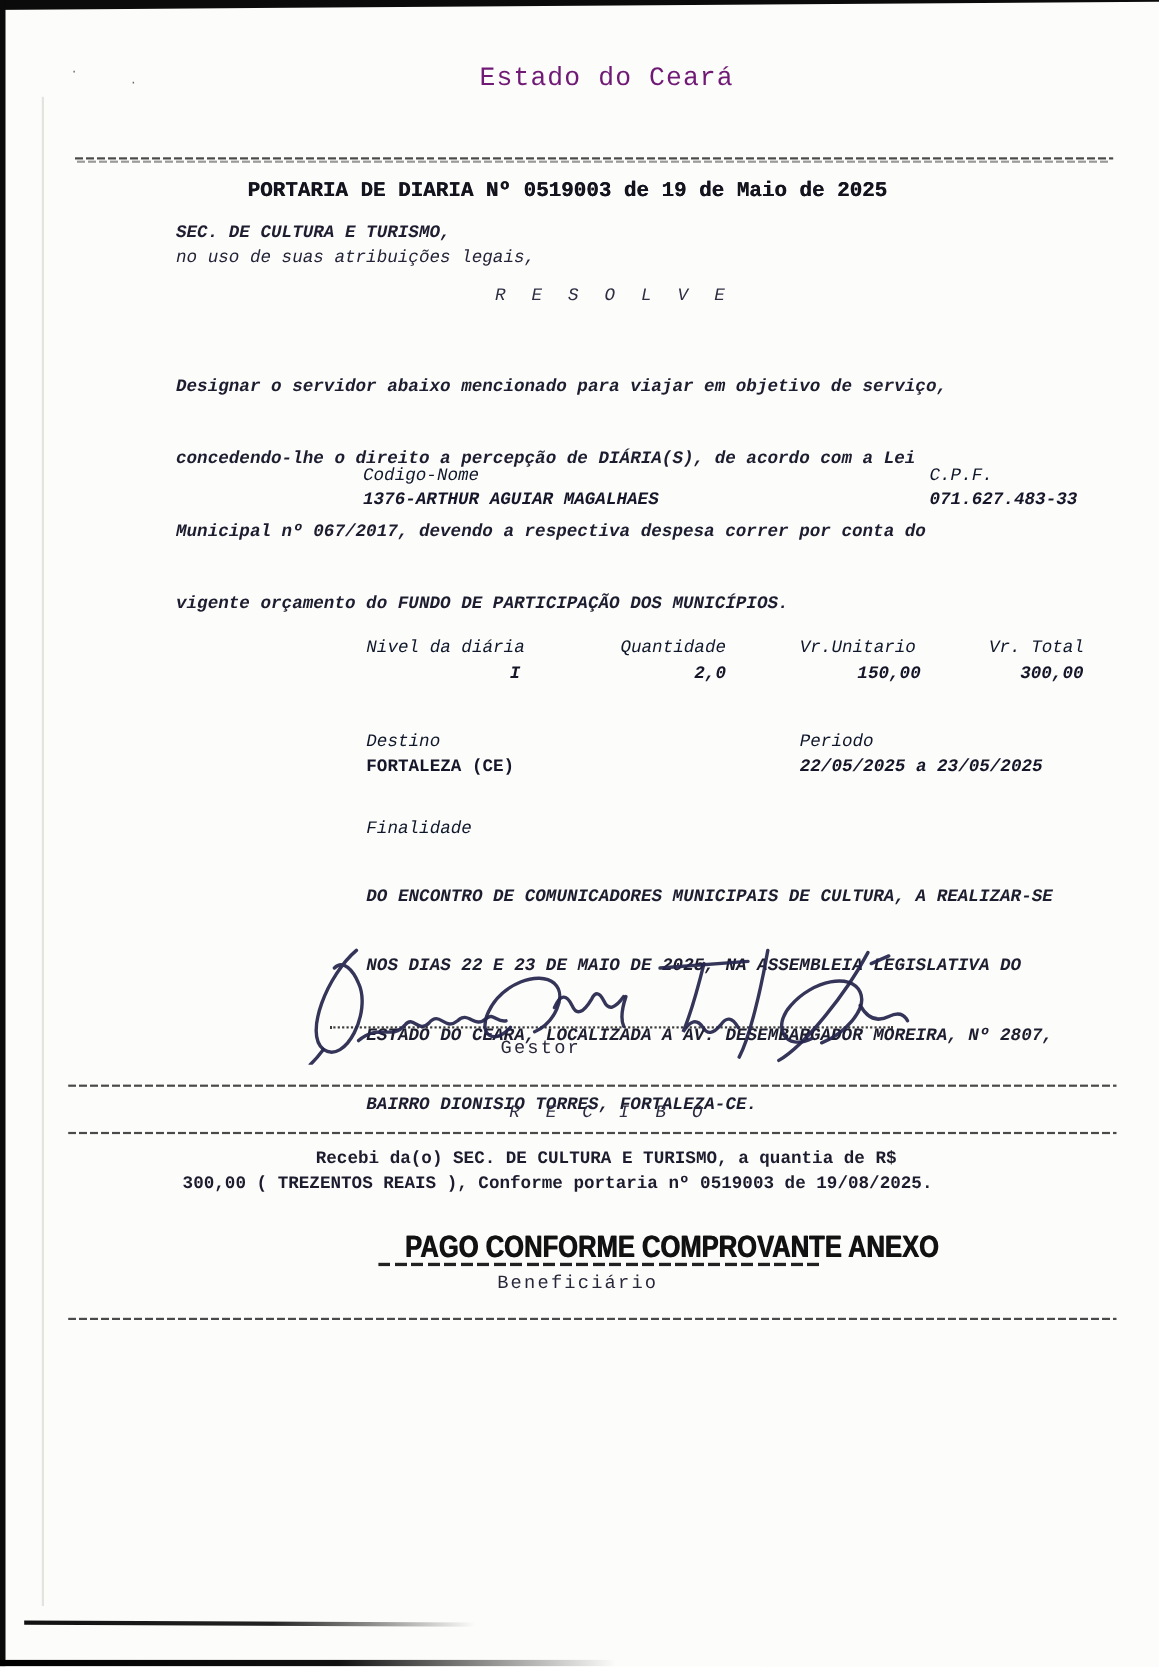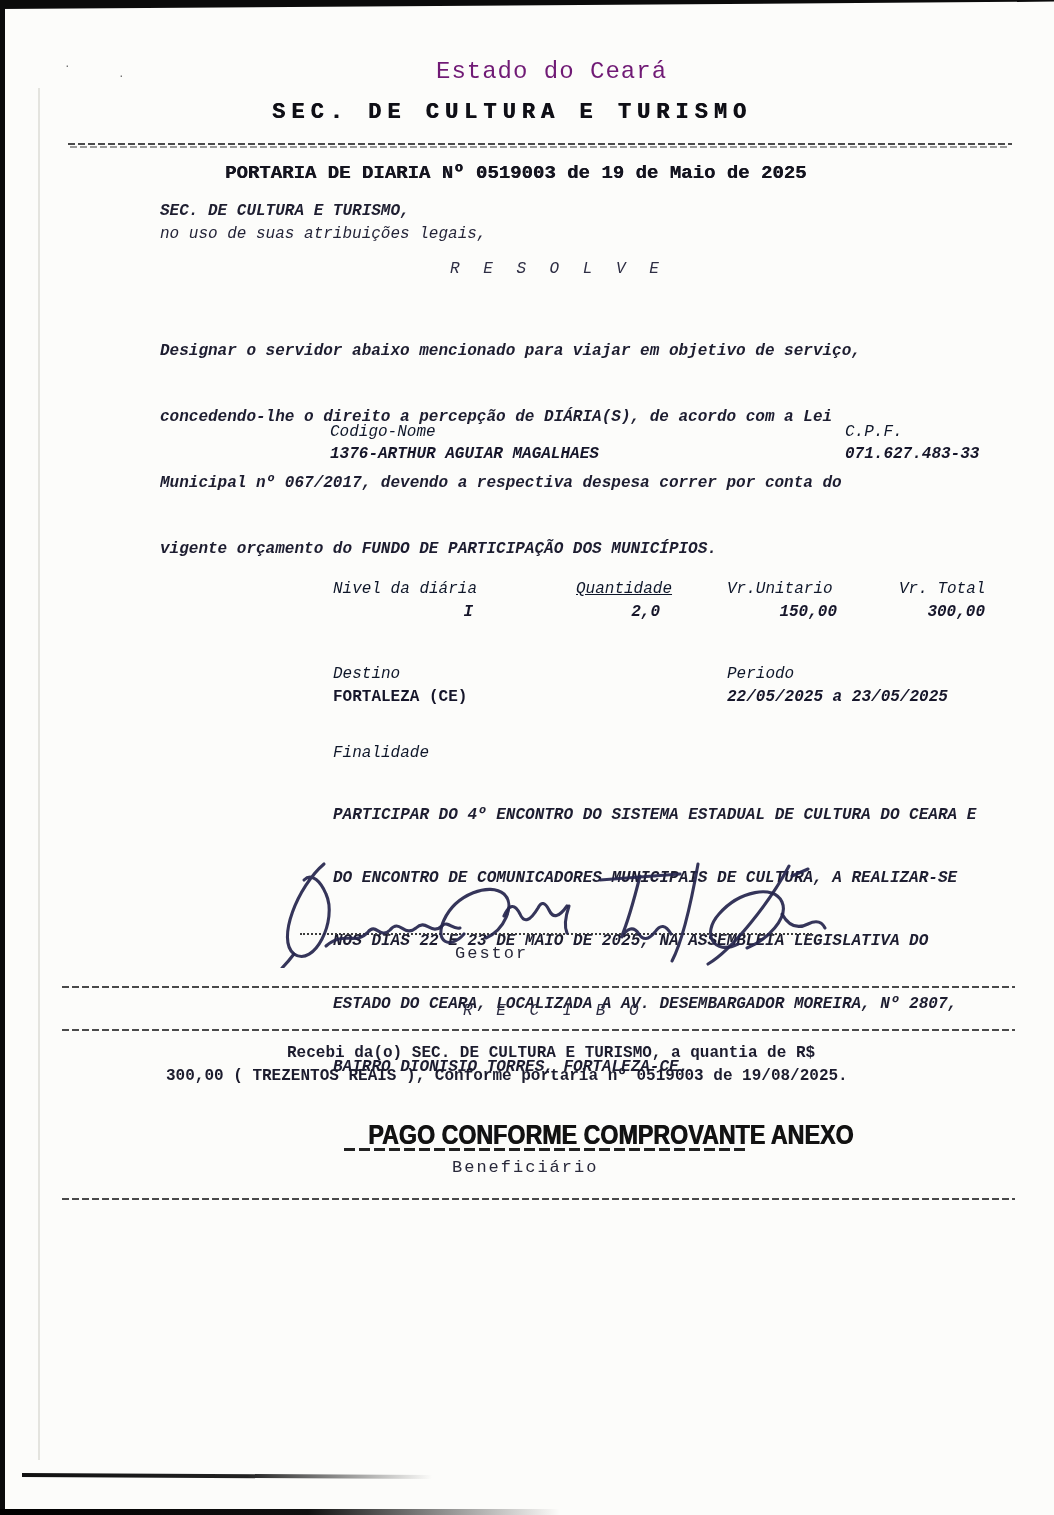--- a/index.html
+++ b/index.html
@@ -54,21 +54,20 @@
 
 <div class="page">
 
   <div class="edge-top"></div>
   <div class="edge-left"></div>
   <div class="fold-line"></div>
   <span class="speck abs" style="left:64px;top:60px;">·</span>
   <span class="speck abs" style="left:118px;top:70px;">·</span>
 
   <div class="abs state" style="left:436px;top:58px;">Estado do Ceará</div>
-  <div class="abs org-title" style="left:272px;top:100px;">SEC. DE CULTURA E TURISMO</div>
 
   <div class="dashes" style="left:68px;top:143px;width:944px;"></div>
   <div class="dashes" style="left:70px;top:146px;width:940px;opacity:.55;"></div>
 
   <div class="abs doc-title" style="left:225px;top:162px;">PORTARIA DE DIARIA Nº 0519003 de 19 de Maio de 2025</div>
 
   <div class="abs issuer" style="left:160px;top:202px;">SEC. DE CULTURA E TURISMO,</div>
   <div class="abs issuer2" style="left:160px;top:225px;">no uso de suas atribuições legais,</div>
 
   <div class="abs sec-heading" style="left:450px;top:260px;">R E S O L V E</div>
@@ -79,37 +78,36 @@
     <div>Municipal nº 067/2017, devendo a respectiva despesa correr por conta do</div>
     <div>vigente orçamento do FUNDO DE PARTICIPAÇÃO DOS MUNICÍPIOS.</div>
   </div>
 
   <div class="abs lbl" style="left:330px;top:423px;">Codigo-Nome</div>
   <div class="abs val" style="left:330px;top:445px;">1376-ARTHUR AGUIAR MAGALHAES</div>
   <div class="abs lbl" style="left:845px;top:423px;">C.P.F.</div>
   <div class="abs val" style="left:845px;top:445px;">071.627.483-33</div>
 
   <div class="abs lbl" style="left:333px;top:580px;">Nivel da diária</div>
-  <div class="abs lbl" style="left:576px;top:580px;text-decoration:underline;">Quantidade</div>
+  <div class="abs lbl" style="left:564px;top:580px;">Quantidade</div>
   <div class="abs lbl" style="left:727px;top:580px;">Vr.Unitario</div>
   <div class="abs lbl" style="left:899px;top:580px;">Vr. Total</div>
 
   <div class="abs val num-cell" style="left:333px;top:603px;width:140px;">I</div>
   <div class="abs val num-cell" style="left:560px;top:603px;width:100px;">2,0</div>
   <div class="abs val num-cell" style="left:727px;top:603px;width:110px;">150,00</div>
   <div class="abs val num-cell" style="left:900px;top:603px;width:85px;">300,00</div>
 
   <div class="abs lbl" style="left:333px;top:665px;">Destino</div>
   <div class="abs val" style="left:333px;top:688px;font-style:normal;">FORTALEZA (CE)</div>
   <div class="abs lbl" style="left:727px;top:665px;">Periodo</div>
   <div class="abs val" style="left:727px;top:688px;">22/05/2025 a 23/05/2025</div>
 
   <div class="abs lbl" style="left:333px;top:744px;">Finalidade</div>
   <div class="abs fin-par" style="left:333px;top:763px;">
-    <div>PARTICIPAR DO 4º ENCONTRO DO SISTEMA ESTADUAL DE CULTURA DO CEARA E</div>
     <div>DO ENCONTRO DE COMUNICADORES MUNICIPAIS DE CULTURA, A REALIZAR-SE</div>
     <div>NOS DIAS 22 E 23 DE MAIO DE 2025, NA ASSEMBLEIA LEGISLATIVA DO</div>
     <div>ESTADO DO CEARA, LOCALIZADA A AV. DESEMBARGADOR MOREIRA, Nº 2807,</div>
     <div>BAIRRO DIONISIO TORRES, FORTALEZA-CE.</div>
   </div>
 
   <div class="sig-dotline"></div>
   <svg class="sig-svg" width="560" height="110" viewBox="0 0 560 110">
     <path d="M56,6 C30,28 8,82 26,96 C46,110 70,62 58,36 C53,24 44,14 36,22"></path>
     <path d="M26,96 C20,104 16,108 14,110"></path>

